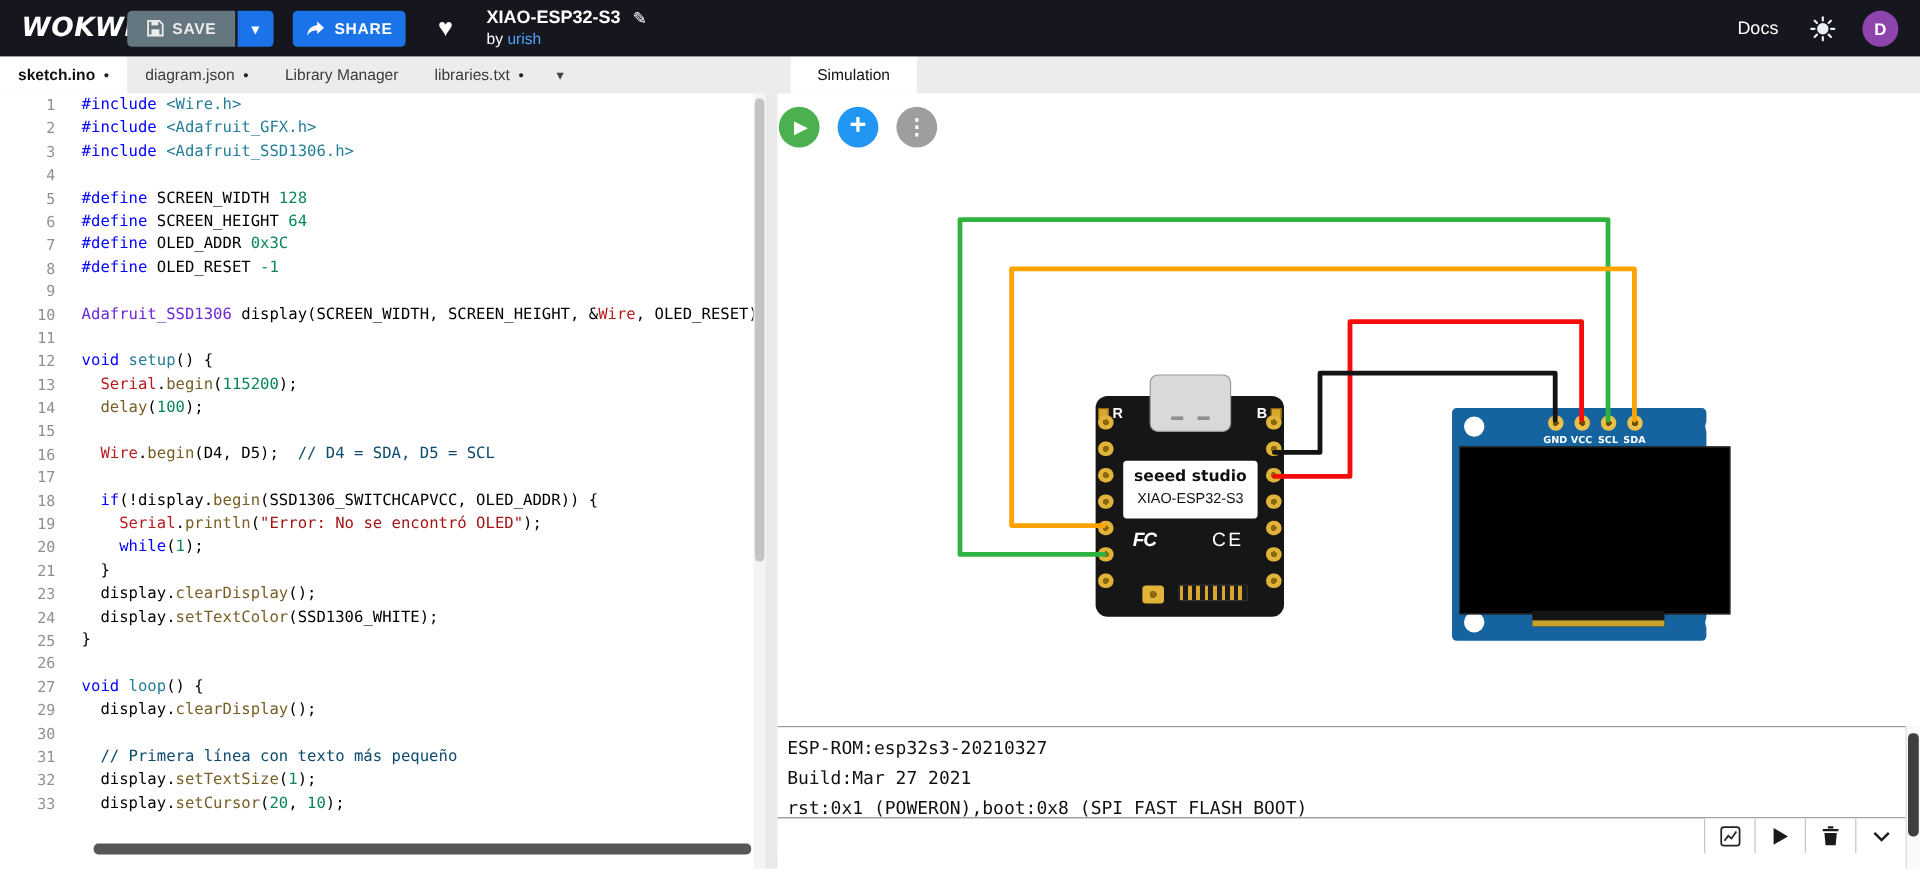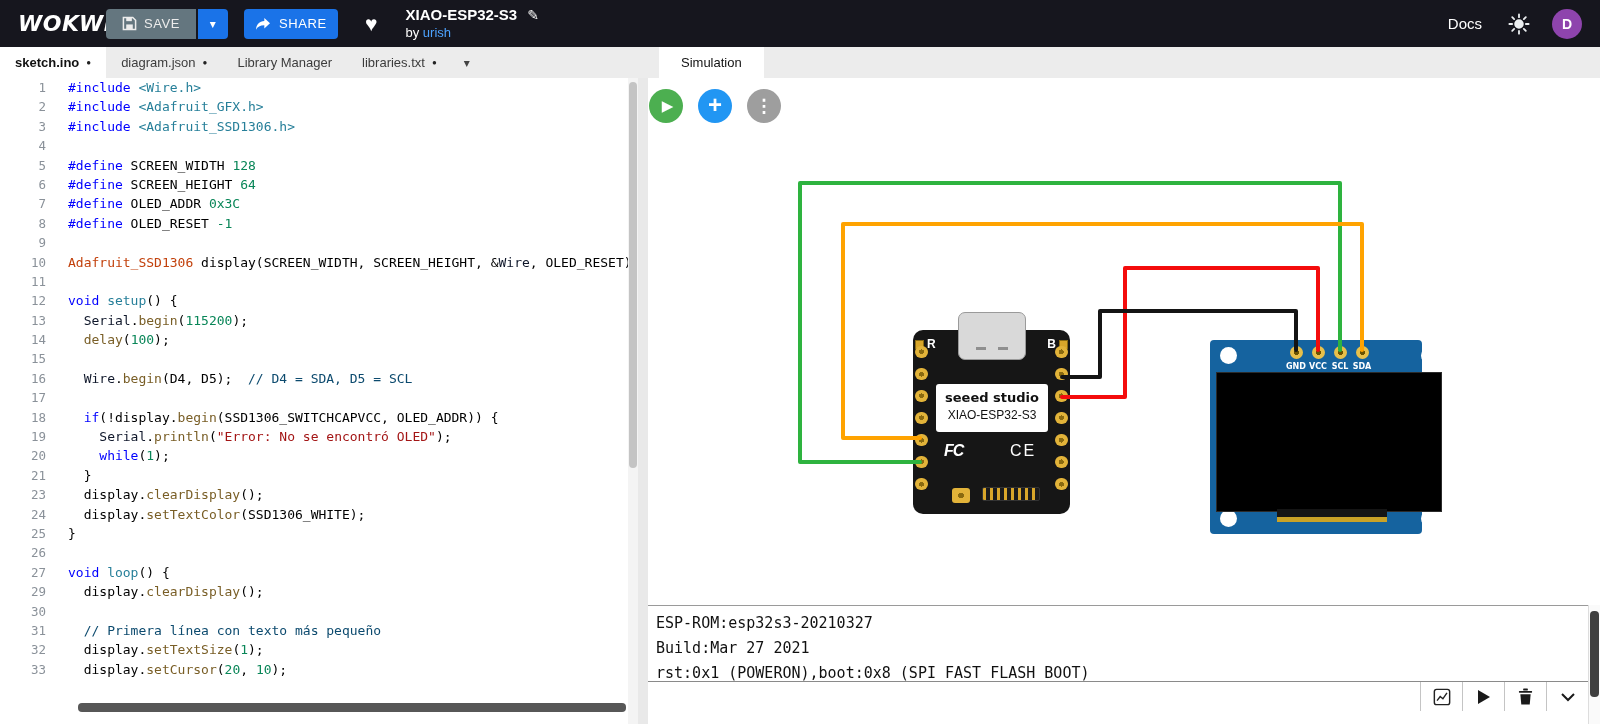--- a/index.html
+++ b/index.html
@@ -2,21 +2,21 @@
 <html><head>
 <meta charset="utf-8">
 <style>
 *{margin:0;padding:0;box-sizing:border-box}
 html,body{width:1600px;height:724px;overflow:hidden;background:#fff;font-family:"Liberation Sans",sans-serif}
 .app{position:relative;width:1600px;height:724px;overflow:hidden}
 
 
 .topbar{position:absolute;left:0;top:0;width:1600px;height:47px;background:#16161e;display:flex;align-items:center;color:#fff;z-index:20}
 .logo{font-family:"DejaVu Sans",sans-serif;font-style:italic;font-weight:bold;font-size:22px;letter-spacing:.5px;margin-left:18px;width:88px;cursor:pointer}
-.btn{height:30px;display:flex;align-items:center;justify-content:center;font-weight:normal;font-size:13px;letter-spacing:.6px;cursor:pointer}
+.btn{height:30px;display:flex;align-items:center;justify-content:center;font-weight:bold;font-size:13px;letter-spacing:.6px;cursor:pointer}
 .save{width:90px;background:#64767f;border-radius:4px 0 0 4px;gap:7px;color:#ececec}
 .save-caret{width:30px;background:#1a73e8;border-radius:0 4px 4px 0;margin-left:2px;font-size:12px}
 .share{width:94px;margin-left:16px;background:#1a73e8;border-radius:4px;gap:8px}
 .heart{margin-left:27px;font-size:21px;line-height:1;cursor:pointer}
 .titleblock{margin-left:28px;line-height:1.25}
 .title-row{font-size:15px;font-weight:bold;display:flex;align-items:center}
 .pencil{margin-left:10px;font-size:14px;font-weight:normal;cursor:pointer}
 .byline{font-size:13px;color:#fff}
 .author{color:#4da3ff;cursor:pointer;text-decoration:none}
 .docs{margin-left:auto;font-size:15px;cursor:pointer}
@@ -31,25 +31,25 @@
 .tabs-caret{display:flex;align-items:center;padding:0 12px;font-size:12px;color:#444;cursor:pointer}
 .sim-tab{position:absolute;left:659px;top:47px;height:31px;background:#fff;display:flex;align-items:center;padding:0 22px;font-size:13px;color:#111;cursor:pointer}
 
 
 .editor{position:absolute;left:0;top:78px;width:628px;height:646px;background:#fff;overflow:hidden;font-family:"DejaVu Sans Mono","Liberation Mono",monospace;font-size:13px;cursor:text}
 .cl{display:flex;height:19.4px;line-height:19.4px;white-space:pre}
 .ln{width:62px;text-align:right;padding-right:16px;color:#8a9199;flex:none;font-size:12.5px}
 .lc{flex:none;padding-left:6px;color:#000}
 .tk-pp,.tk-kw{color:#0000ff}
 .tk-inc{color:#267f99}
-.tk-ty{color:#c2410c}
+.tk-ty{color:#6d28d9}
 .tk-nm{color:#098658}
 .tk-st{color:#a31515}
 .tk-cm{color:#0c4a6e}
-.tk-ob{color:#0f172a}
+.tk-ob{color:#b91c1c}
 .tk-fn{color:#795e26}
 .tk-fnd{color:#267f99}
 .tk-pl{color:#000}
 .hscroll{position:absolute;left:78px;top:625px;width:548px;height:9px;background:#575757;border-radius:4px;cursor:pointer}
 .vscroll{position:absolute;left:628px;top:78px;width:10px;height:646px;background:#f4f4f4;cursor:pointer}
 .vthumb{position:absolute;left:1px;top:4px;width:8px;height:386px;background:#c4c4c4;border-radius:4px}
 .splitter{position:absolute;left:638px;top:78px;width:10px;height:646px;background:#e9e9e9;cursor:col-resize}
 
 
 .canvas{position:absolute;left:648px;top:78px;width:952px;height:527px;background:#fff;overflow:hidden}

